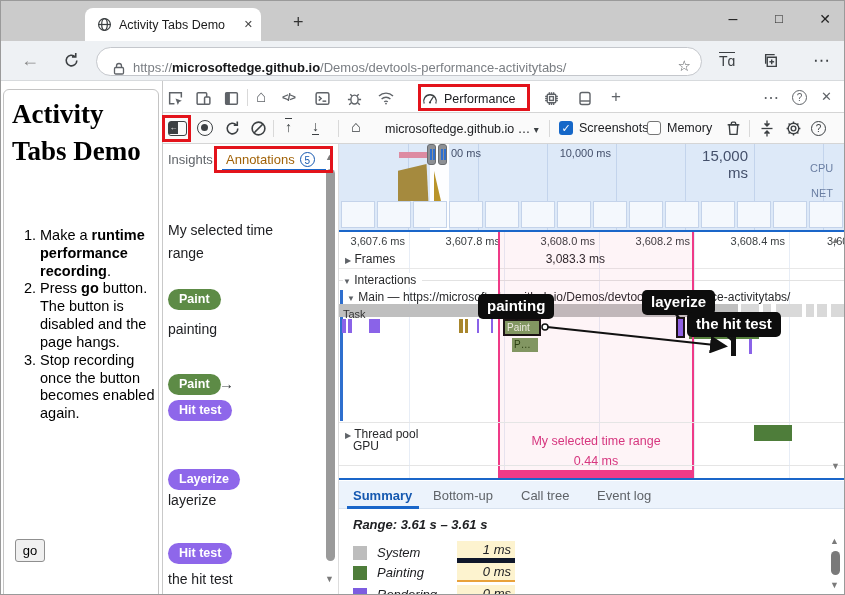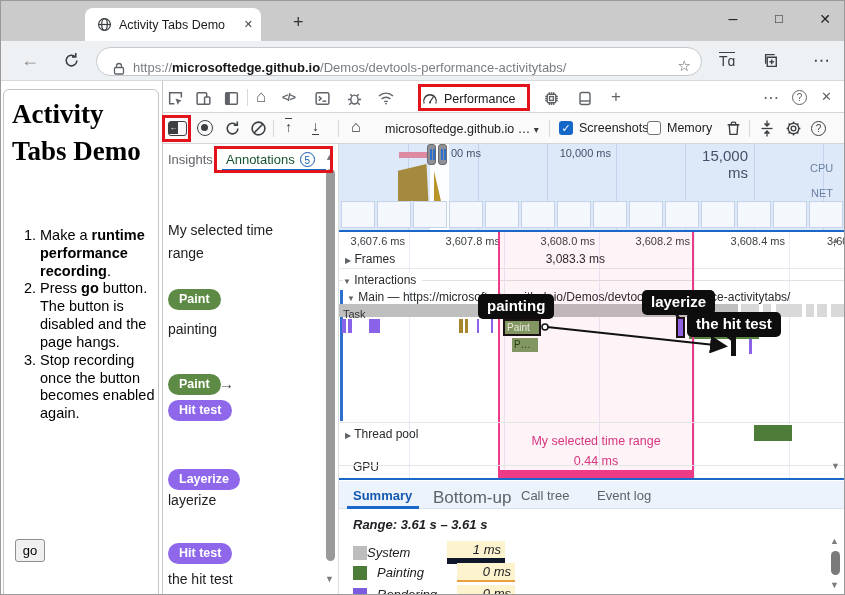--- a/index.html
+++ b/index.html
@@ -223,21 +223,21 @@
         <circle cx="8" cy="8" r="2.2"></circle>
         <circle cx="8" cy="8" r="5"></circle>
         <path d="M8 1.5v2M8 12.5v2M1.5 8h2M12.5 8h2M3.4 3.4l1.4 1.4M11.2 11.2l1.4 1.4M12.6 3.4l-1.4 1.4M4.8 11.2l-1.4 1.4"></path>
       </svg>
   </div>
   <div class="ab" style="left:810px;top:120px;width:15px;height:15px;border:1.3px solid #3c4043;border-radius:50%;font-size:10px;color:#3c4043;text-align:center;line-height:13px;">?</div>
 
   <div class="ab" style="left:162px;top:143px;width:176px;height:452px;background:#fff;border-right:1px solid #ddd;"></div>
   <div class="ab" style="left:167px;top:151px;font-size:13px;color:#5f6368;">Insights</div>
   <div class="ab" style="left:225px;top:151px;display:flex;align-items:center;">
-    <span style="font-size:13px;color:#14532d;">Annotations</span>
+    <span style="font-size:13px;color:#a16207;">Annotations</span>
     <span style="margin-left:5px;width:15px;height:15px;border:1px solid #1558b0;border-radius:50%;color:#1558b0;font-size:10px;text-align:center;line-height:15px;">5</span>
   </div>
   <div class="ab" style="left:221px;top:168px;width:104px;height:3px;background:#1a66c9;"></div>
   <div class="ab redbox" style="left:213px;top:145px;width:119px;height:27px;"></div>
 
   <div class="ab" style="left:167px;top:218px;width:128px;font-size:14px;color:#202124;line-height:1.65;">My selected time range</div>
   <div class="ab pill green" style="left:167px;top:288px;">Paint</div>
   <div class="ab" style="left:167px;top:320px;font-size:14px;color:#202124;">painting</div>
   <div class="ab pill green" style="left:167px;top:373px;">Paint</div>
   <div class="ab" style="left:218px;top:374px;font-size:15px;color:#3c4043;">→</div>
@@ -365,41 +365,41 @@
       <circle cx="206" cy="95" r="3" stroke="#111" stroke-width="1.5" fill="#fff"></circle>
     </svg>
 
     <div class="ab blk" style="left:139px;top:62px;font-size:15px;">painting</div>
     <div class="ab blk" style="left:303px;top:58px;font-size:15px;">layerize</div>
     <div class="ab blk" style="left:348px;top:80px;font-size:15px;z-index:5;">the hit test</div>
 
     <div class="ab" style="left:0;top:190px;width:507px;height:1px;background:#e5e5e5;"></div>
     <div class="ab rowlabel" style="left:6px;top:195px;"><span class="tri">▶</span> <span>Thread pool</span></div>
     <div class="evt" style="left:415px;top:193px;width:38px;height:16px;background:#4e7d3a;"></div>
-    <div class="ab rowlabel" style="left:14px;top:228px;"><span>GPU</span></div>
+    <div class="ab rowlabel" style="left:14px;top:207px;"><span>GPU</span></div>
     <div class="ab" style="left:0;top:233px;width:507px;height:1px;background:#e5e5e5;"></div>
 
     <div class="ab scrollarrow" style="left:492px;top:4px;">▲</div>
     <div class="ab scrollarrow" style="left:492px;top:230px;">▼</div>
   </div>
   <div class="ab" style="left:338px;top:477px;width:507px;height:2px;background:#1a66c9;"></div>
 
   <div class="ab" style="left:338px;top:480px;width:507px;height:28px;background:#ecf3fc;border-bottom:1px solid #d8e2ef;">
     <span class="ab" style="left:14px;top:7px;font-size:13px;color:#1558b0;font-weight:bold;">Summary</span>
-    <span class="ab" style="left:94px;top:7px;font-size:17px;color:#5f6368;">Bottom-up</span>
+    <span class="ab" style="left:94px;top:7px;font-size:13px;color:#5f6368;">Bottom-up</span>
     <span class="ab" style="left:182px;top:7px;font-size:13px;color:#5f6368;">Call tree</span>
     <span class="ab" style="left:258px;top:7px;font-size:13px;color:#5f6368;">Event log</span>
     <div class="ab" style="left:8px;top:25px;width:72px;height:3px;background:#1a66c9;"></div>
   </div>
   <div class="ab" style="left:338px;top:508px;width:507px;height:87px;background:#fff;overflow:hidden;font-style:italic;">
     <div class="ab" style="left:14px;top:8px;font-size:13px;font-weight:bold;color:#202124;">Range: 3.61 s – 3.61 s</div>
 
     <div class="ab" style="left:14px;top:32px;display:flex;align-items:center;">
       <span style="width: 14px; height: 14px; display: inline-block; background: rgb(189, 189, 189);"></span>
-      <span style="font-size:13px;color:#202124;width:80px;">System</span>
+      <span style="font-size:13px;color:#202124;margin-left:10px;width:80px;">System</span>
       <span style="font-size:13px;color:#202124;background:#fdf3cf;border-bottom:6px solid #0f172a;width:58px;text-align:right;padding:1px 4px;">1 ms</span>
     </div>
     <div class="ab" style="left:14px;top:54px;display:flex;align-items:center;">
       <span style="width: 14px; height: 14px; display: inline-block; background: rgb(78, 125, 58);"></span>
       <span style="font-size:13px;color:#202124;margin-left:10px;width:80px;">Painting</span>
       <span style="font-size:13px;color:#202124;background:#fdf3cf;border-bottom:2px solid #e9a23b;width:58px;text-align:right;padding:1px 4px;">0 ms</span>
     </div>
     <div class="ab" style="left:14px;top:76px;display:flex;align-items:center;">
       <span style="width: 14px; height: 14px; display: inline-block; background: rgb(125, 92, 224);"></span>
       <span style="font-size:13px;color:#202124;margin-left:10px;width:80px;">Rendering</span>

